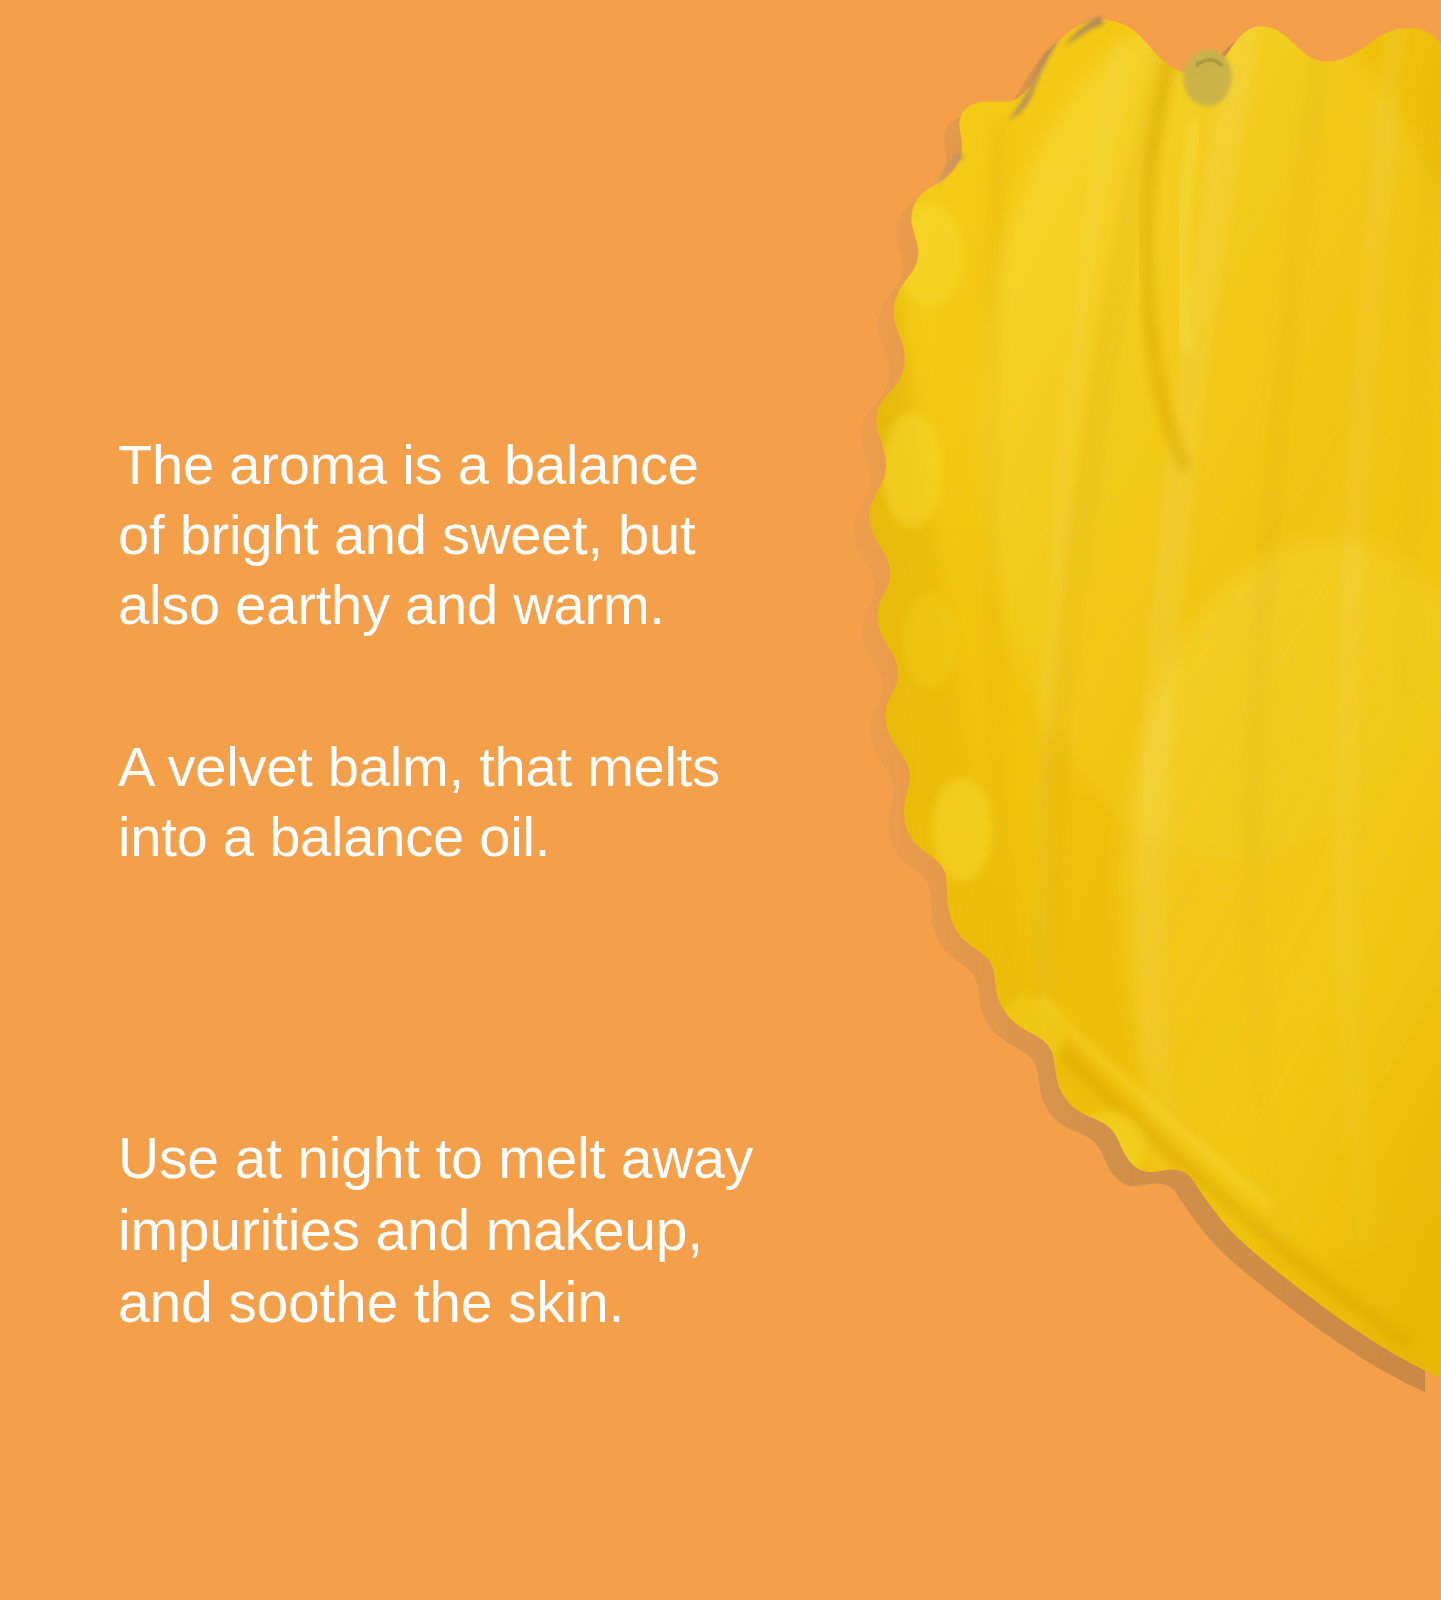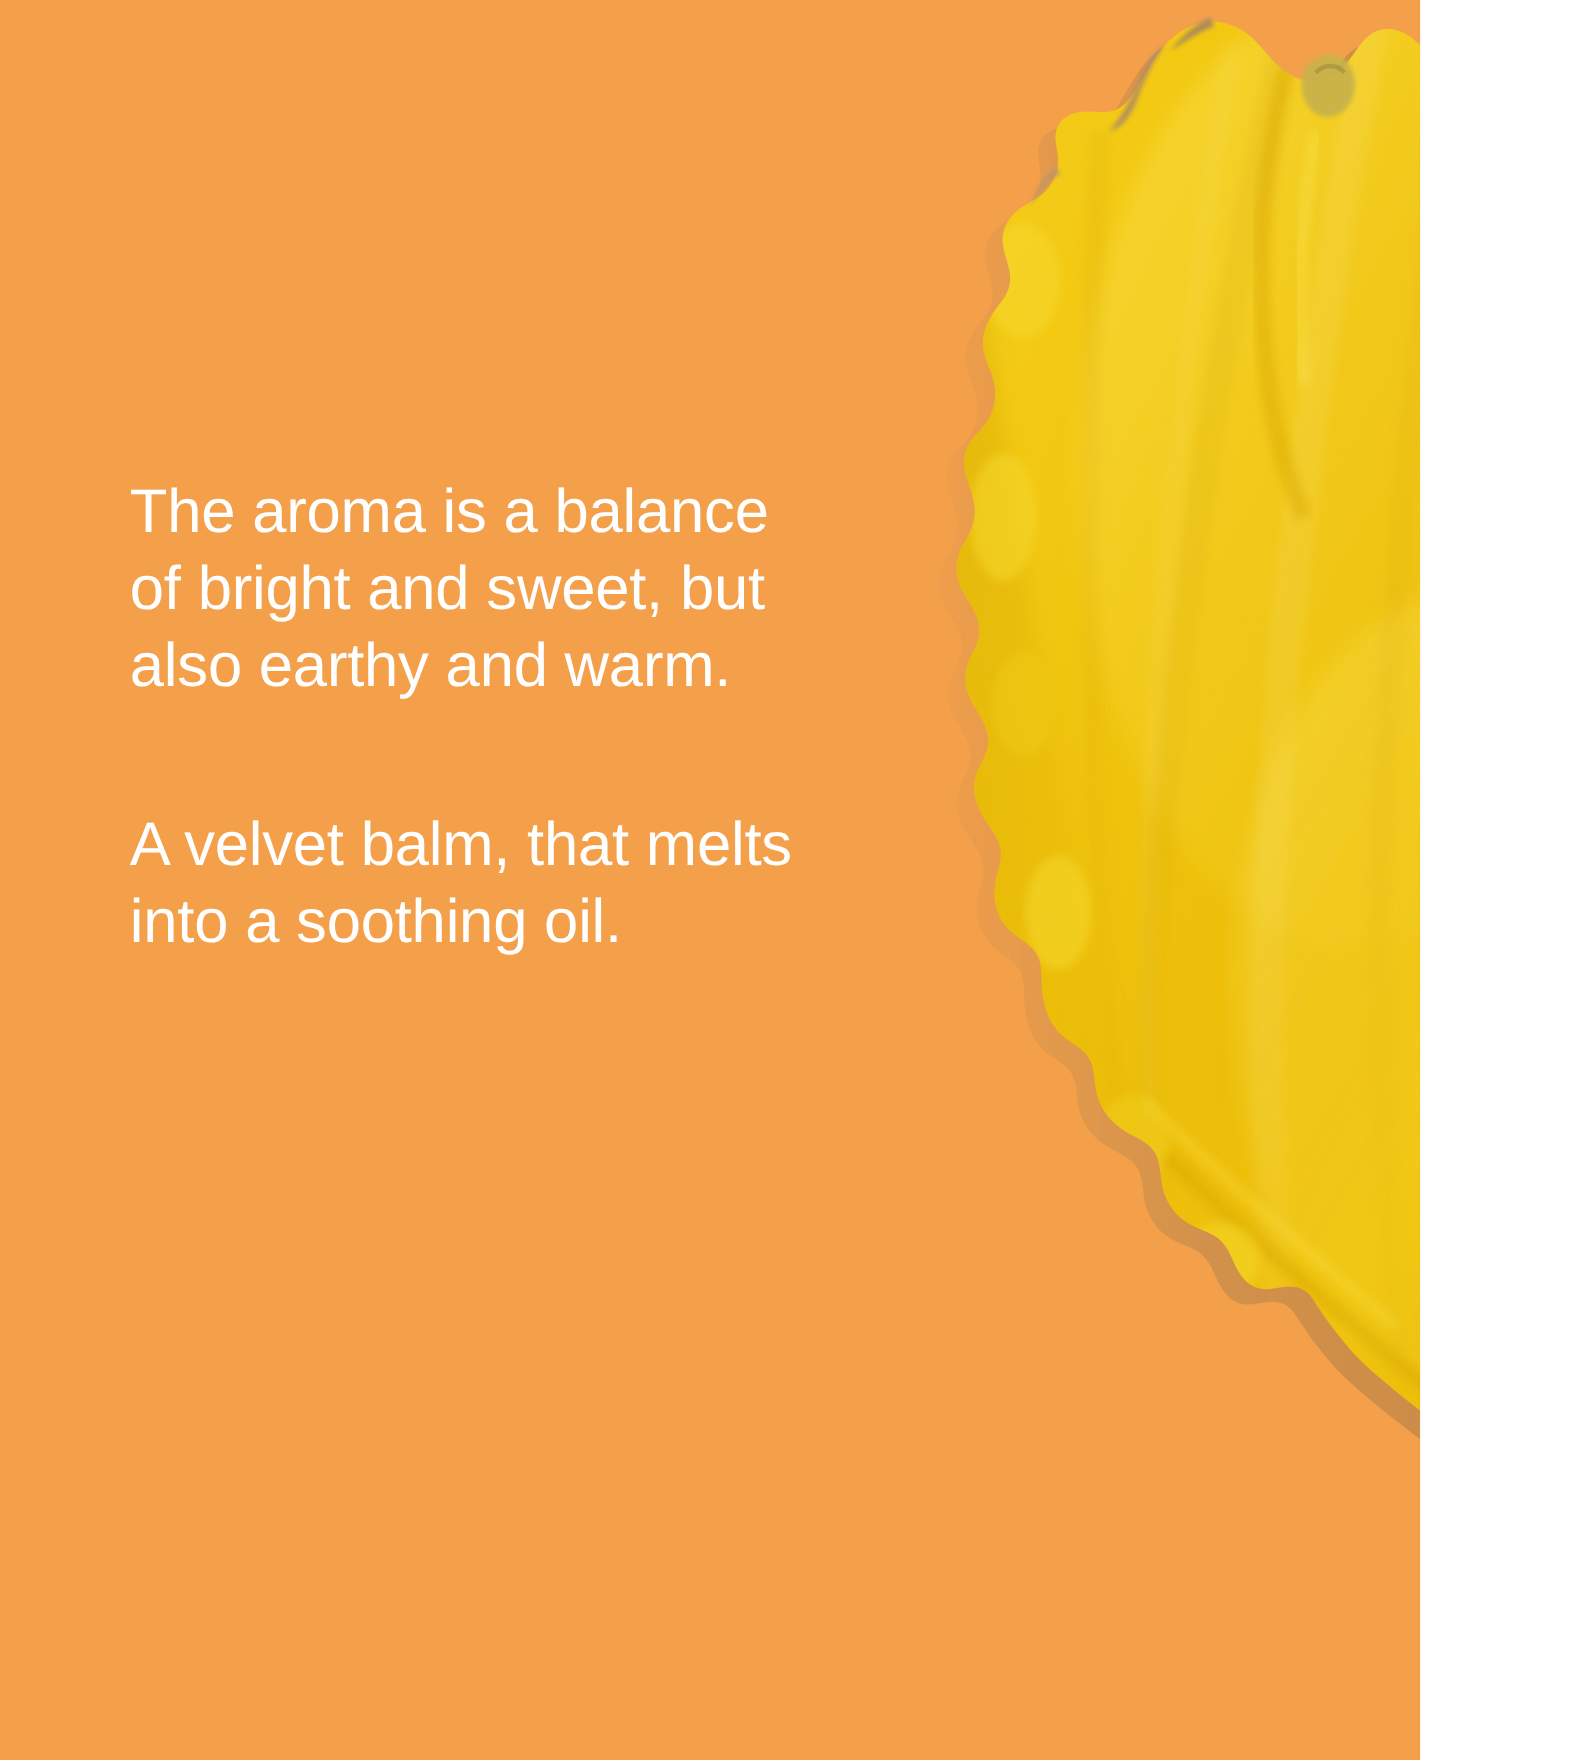--- a/index.html
+++ b/index.html
@@ -3,21 +3,21 @@
 <meta charset="utf-8">
 <title>Balm Product Slide</title>
 <style>
   html, body {
     margin: 0;
     padding: 0;
     background: #ffffff;
   }
   .slide {
     position: relative;
-    width: 1291px;
+    width: 1441px;
     height: 1600px;
     overflow: hidden;
     background: #F4A04B;
     font-family: "Liberation Sans", "DejaVu Sans", sans-serif;
   }
 
   
   .artwork {
     position: absolute;
     inset: 0;
@@ -258,20 +258,23 @@
     </svg>
   </div>
 
   <div class="copy">
 
     <p class="para para-aroma">The aroma is a balance
 of bright and sweet, but
 also earthy and warm.</p>
 
     <p class="para para-velvet">A velvet balm, that melts
-into a soothing oil.</p>
+into a balance oil.</p>
 
     <div class="when-block">
+      <div class="when-body">Use at night to melt away
+impurities and makeup,
+and soothe the skin.</div>
     </div>
 
   </div>
 
 </div>
 
 </body></html>

